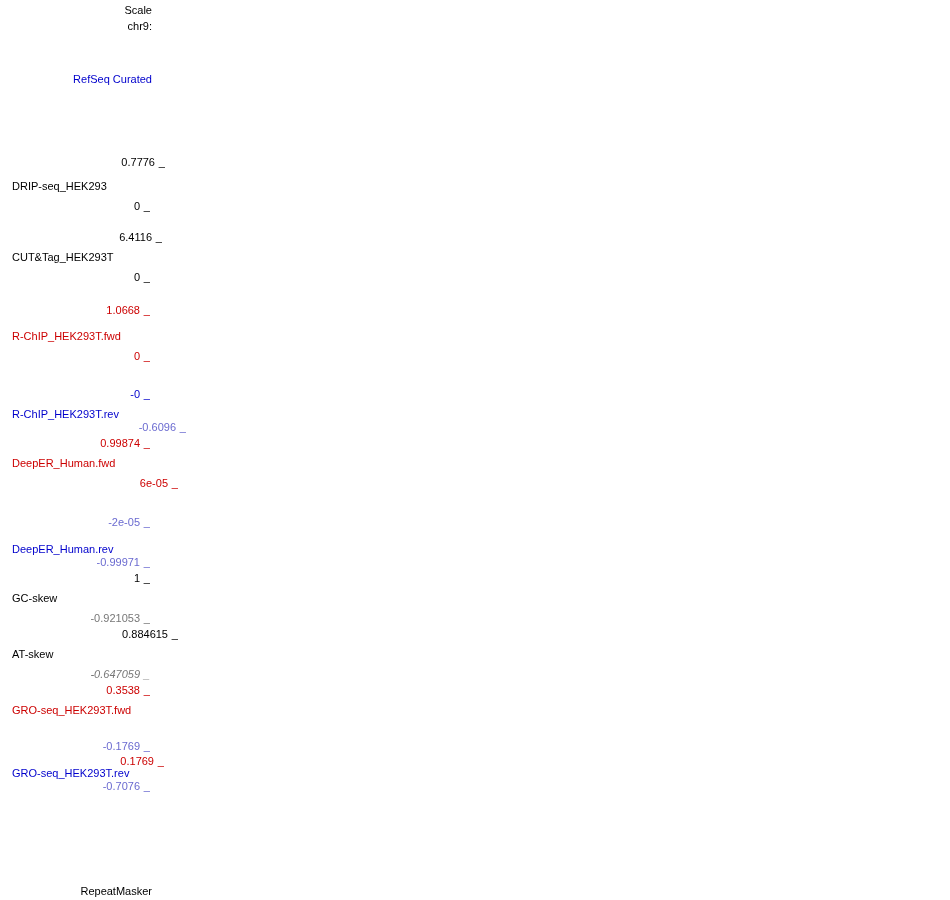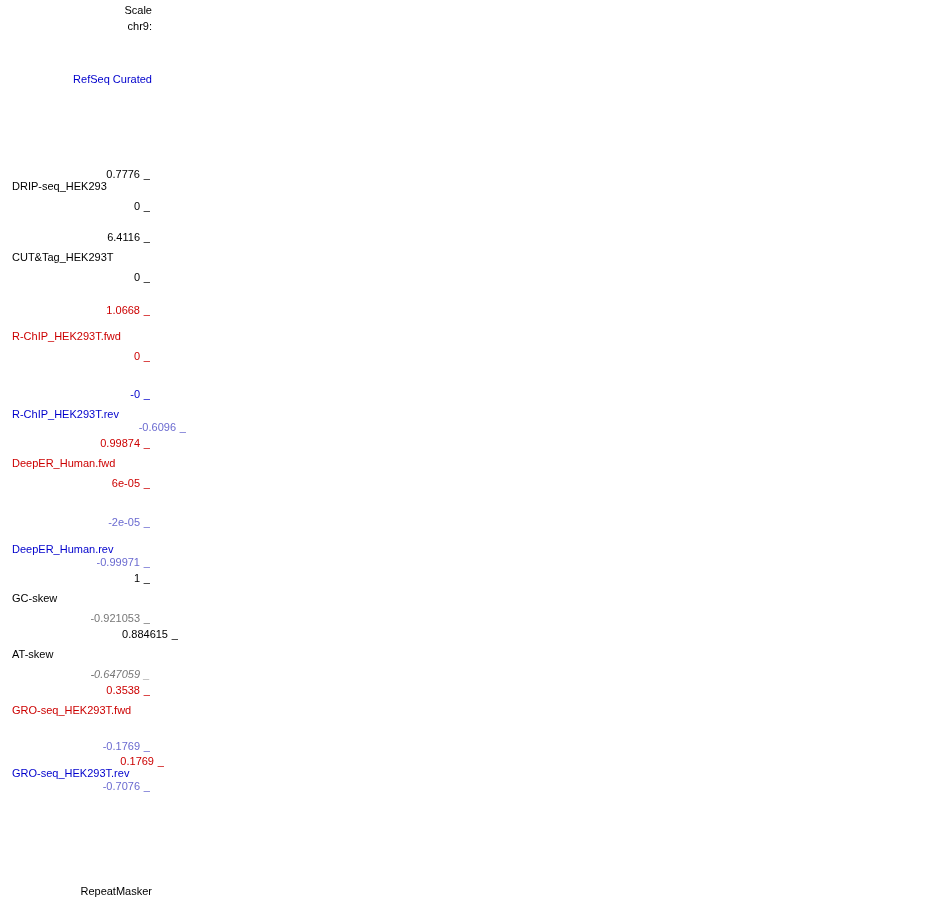--- a/index.html
+++ b/index.html
@@ -61,39 +61,39 @@
 </head>
 <body>
 
 <div id="browser-canvas">
 
   <div class="center-label black" style="top:4px;">Scale</div>
   <div class="center-label black" style="top:20px;">chr9:</div>
 
   <div class="center-label blue" style="top:66px;">RefSeq Curated</div>
 
-  <div class="num black" style="top:168px;"><span>0.7776</span><span class="tick"> _</span></div>
+  <div class="num black" style="top:156px;padding-left:15px;"><span>0.7776</span><span class="tick"> _</span></div>
   <div class="track-name black" style="top:180px;">DRIP-seq_HEK293</div>
   <div class="num black" style="top:200px;"><span>0</span><span class="tick"> _</span></div>
 
-  <div class="num black" style="top:231px;"><span>6.4116</span><span class="tick"> _</span></div>
+  <div class="num black" style="top:231px;margin-left:12px;"><span>6.4116</span><span class="tick"> _</span></div>
   <div class="track-name black" style="top:251px;">CUT&amp;Tag_HEK293T</div>
   <div class="num black" style="top:271px;"><span>0</span><span class="tick"> _</span></div>
 
   <div class="num red" style="top:304px;"><span>1.0668</span><span class="tick"> _</span></div>
   <div class="track-name red" style="top:330px;">R-ChIP_HEK293T.fwd</div>
   <div class="num red" style="top:350px;"><span>0</span><span class="tick"> _</span></div>
 
   <div class="num blue" style="top:381px;"><span>-0</span><span class="tick"> _</span></div>
   <div class="track-name blue" style="top:401px;">R-ChIP_HEK293T.rev</div>
   <div class="num lightblue" style="top:421px;padding-left:36px;"><span>-0.6096</span><span class="tick"> _</span></div>
 
   <div class="num red" style="top:437px;"><span>0.99874</span><span class="tick"> _</span></div>
   <div class="track-name red" style="top:457px;">DeepER_Human.fwd</div>
-  <div class="num red" style="top:477px;"><span>6e-05</span><span class="tick"> _</span></div>
+  <div class="num red" style="top:477px;margin-left:28px;"><span>6e-05</span><span class="tick"> _</span></div>
 
   <div class="num lightblue" style="top:516px;"><span>-2e-05</span><span class="tick"> _</span></div>
   <div class="track-name blue" style="top:536px;">DeepER_Human.rev</div>
   <div class="num lightblue" style="top:556px;"><span>-0.99971</span><span class="tick"> _</span></div>
 
   <div class="num black" style="top:572px;"><span>1</span><span class="tick"> _</span></div>
   <div class="track-name black" style="top:592px;">GC-skew</div>
   <div class="num grey" style="top:612px;"><span>-0.921053</span><span class="tick"> _</span></div>
 
   <div class="num black" style="top:628px;padding-left:28px;"><span>0.884615</span><span class="tick"> _</span></div>

